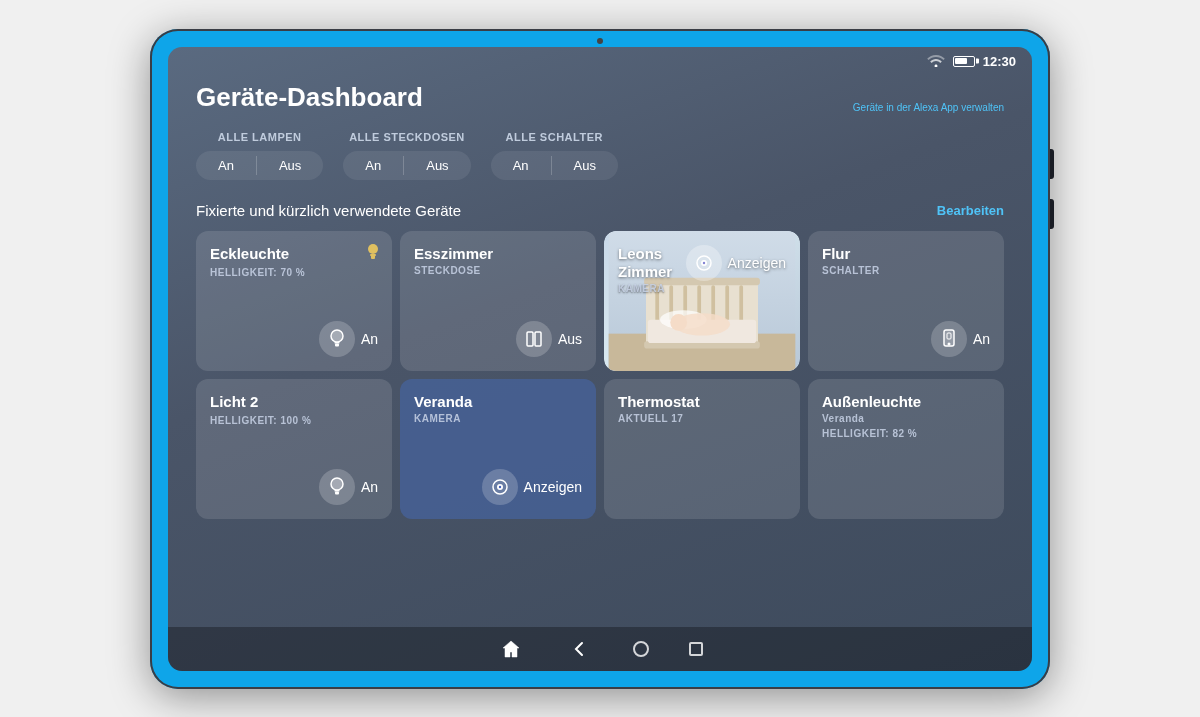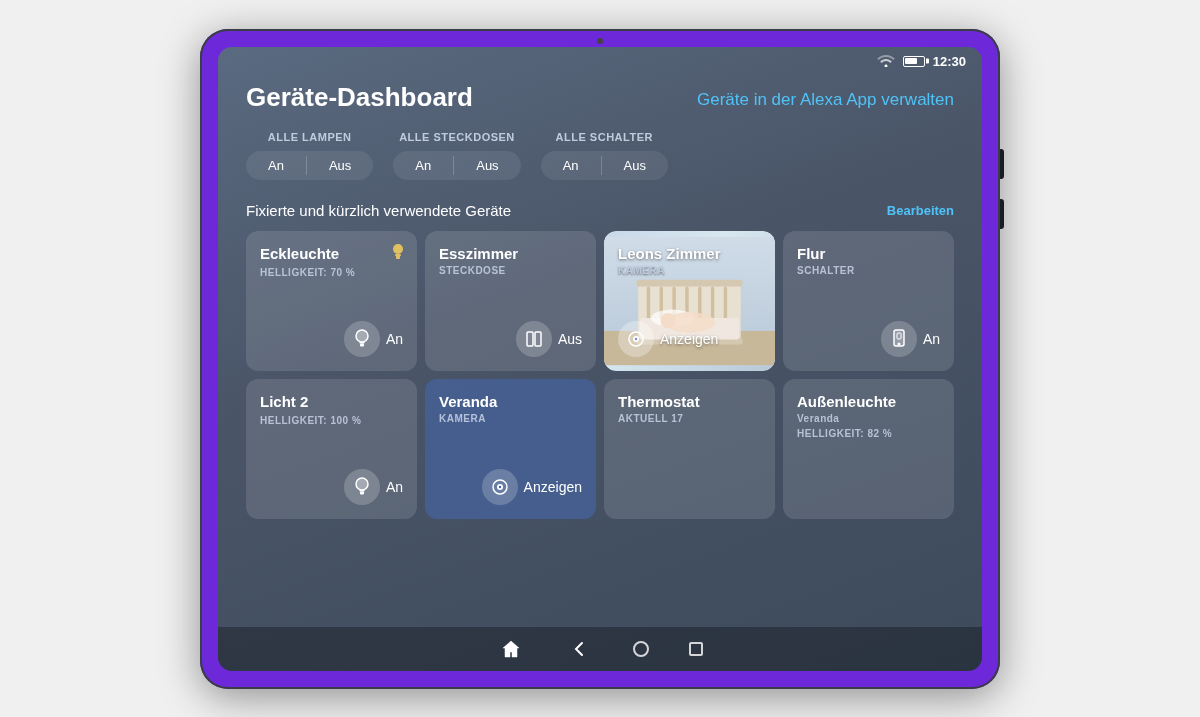--- a/index.html
+++ b/index.html
@@ -6,23 +6,23 @@
     body {
       background: #f0f0f0;
       display: flex;
       justify-content: center;
       align-items: center;
       min-height: 100vh;
       font-family: 'Arial', sans-serif;
     }
 
     .tablet-outer {
-      width: 800px;
+      width: 900px;
       height: 660px;
-      background: #6d28d9;
+      background: #0ea5e9;
       border-radius: 28px;
       padding: 18px;
       box-shadow: 0 8px 40px rgba(0,0,0,0.4), inset 0 0 0 2px #3a3d45;
       position: relative;
       display: flex;
       flex-direction: column;
     }
 
     .tablet-camera {
       width: 6px;
@@ -119,23 +119,23 @@
     }
 
     .page-title {
       color: white;
       font-size: 26px;
       font-weight: 600;
     }
 
     .manage-link {
       color: #4fc3f7;
-      font-size: 17px;
+      font-size: 10px;
       cursor: pointer;
-      margin-top: 8px;
+      margin-top: 20px;
     }
 
     
     .quick-controls {
       display: flex;
       gap: 20px;
       margin-bottom: 22px;
     }
 
     .control-group {
@@ -237,21 +237,21 @@
       background: linear-gradient(135deg, #c8d8e8 0%, #d8e8f0 40%, #b8c8d8 100%);
       display: flex;
       align-items: center;
       justify-content: center;
     }
 
     .device-card-overlay {
       position: relative;
       z-index: 1;
       display: flex;
-      flex-direction: column;
+      flex-direction: row;
       justify-content: space-between;
       height: 100%;
     }
 
     .device-name {
       color: white;
       font-size: 15px;
       font-weight: 600;
       line-height: 1.2;
     }

